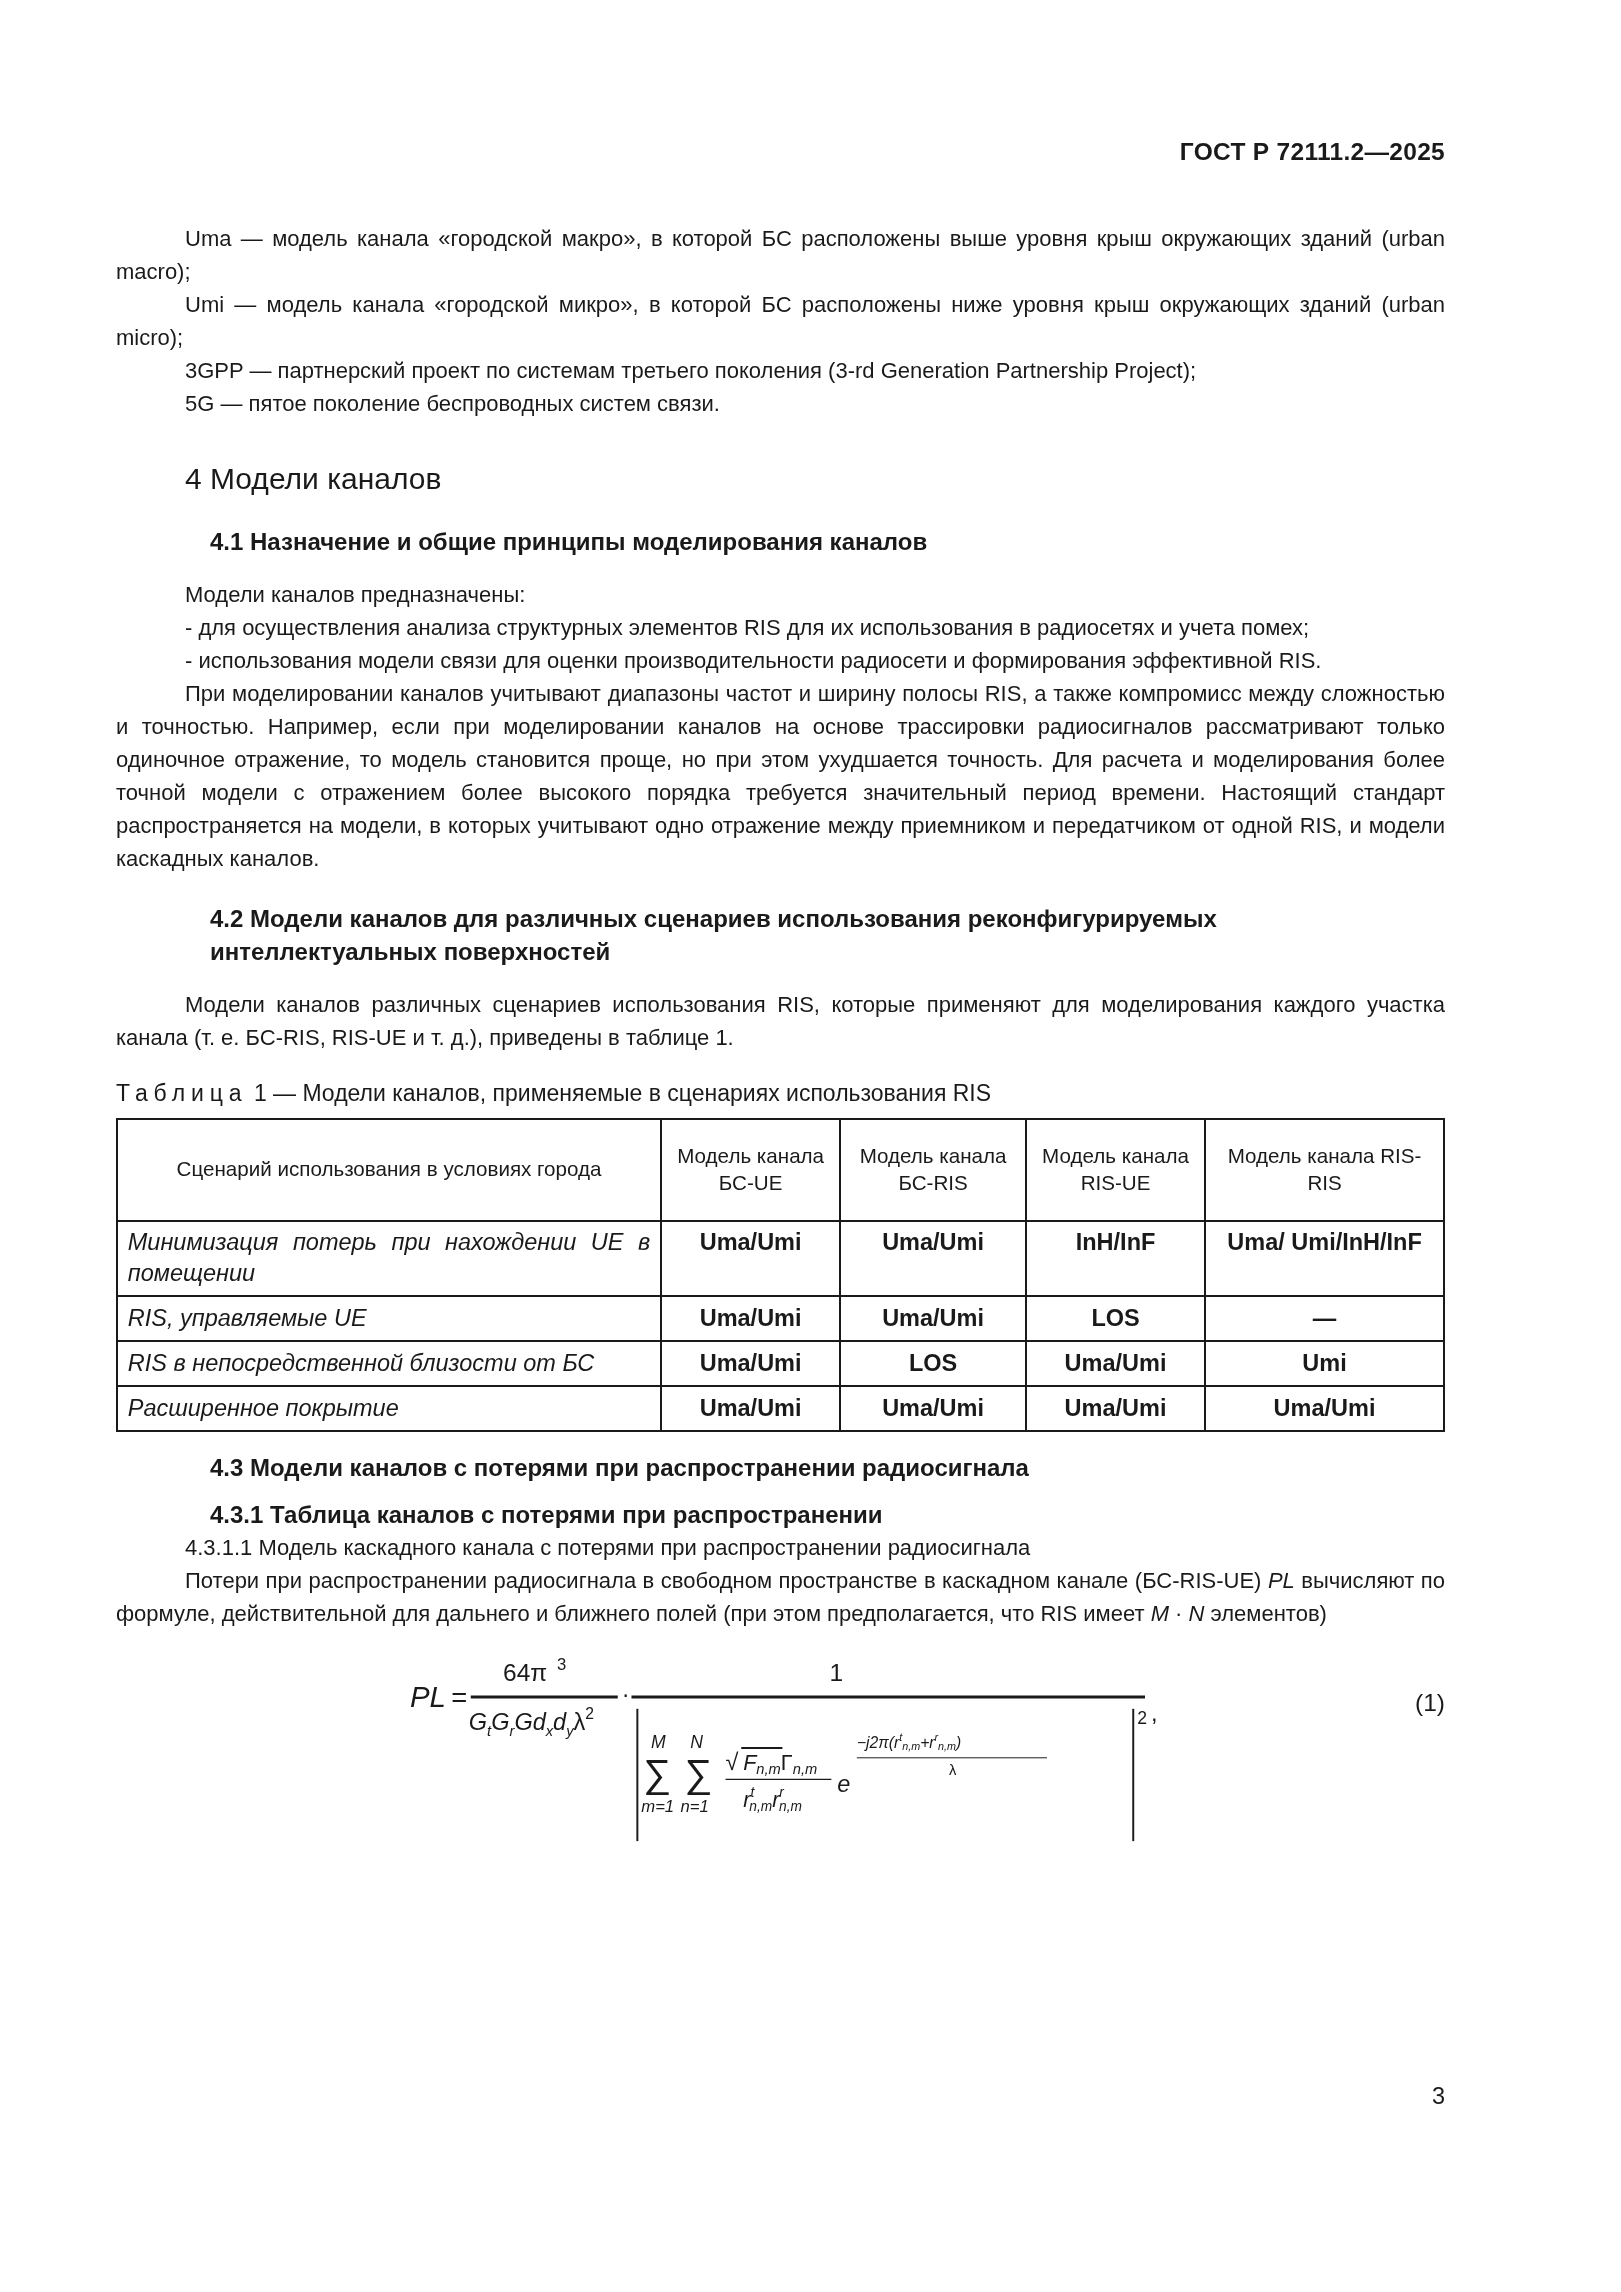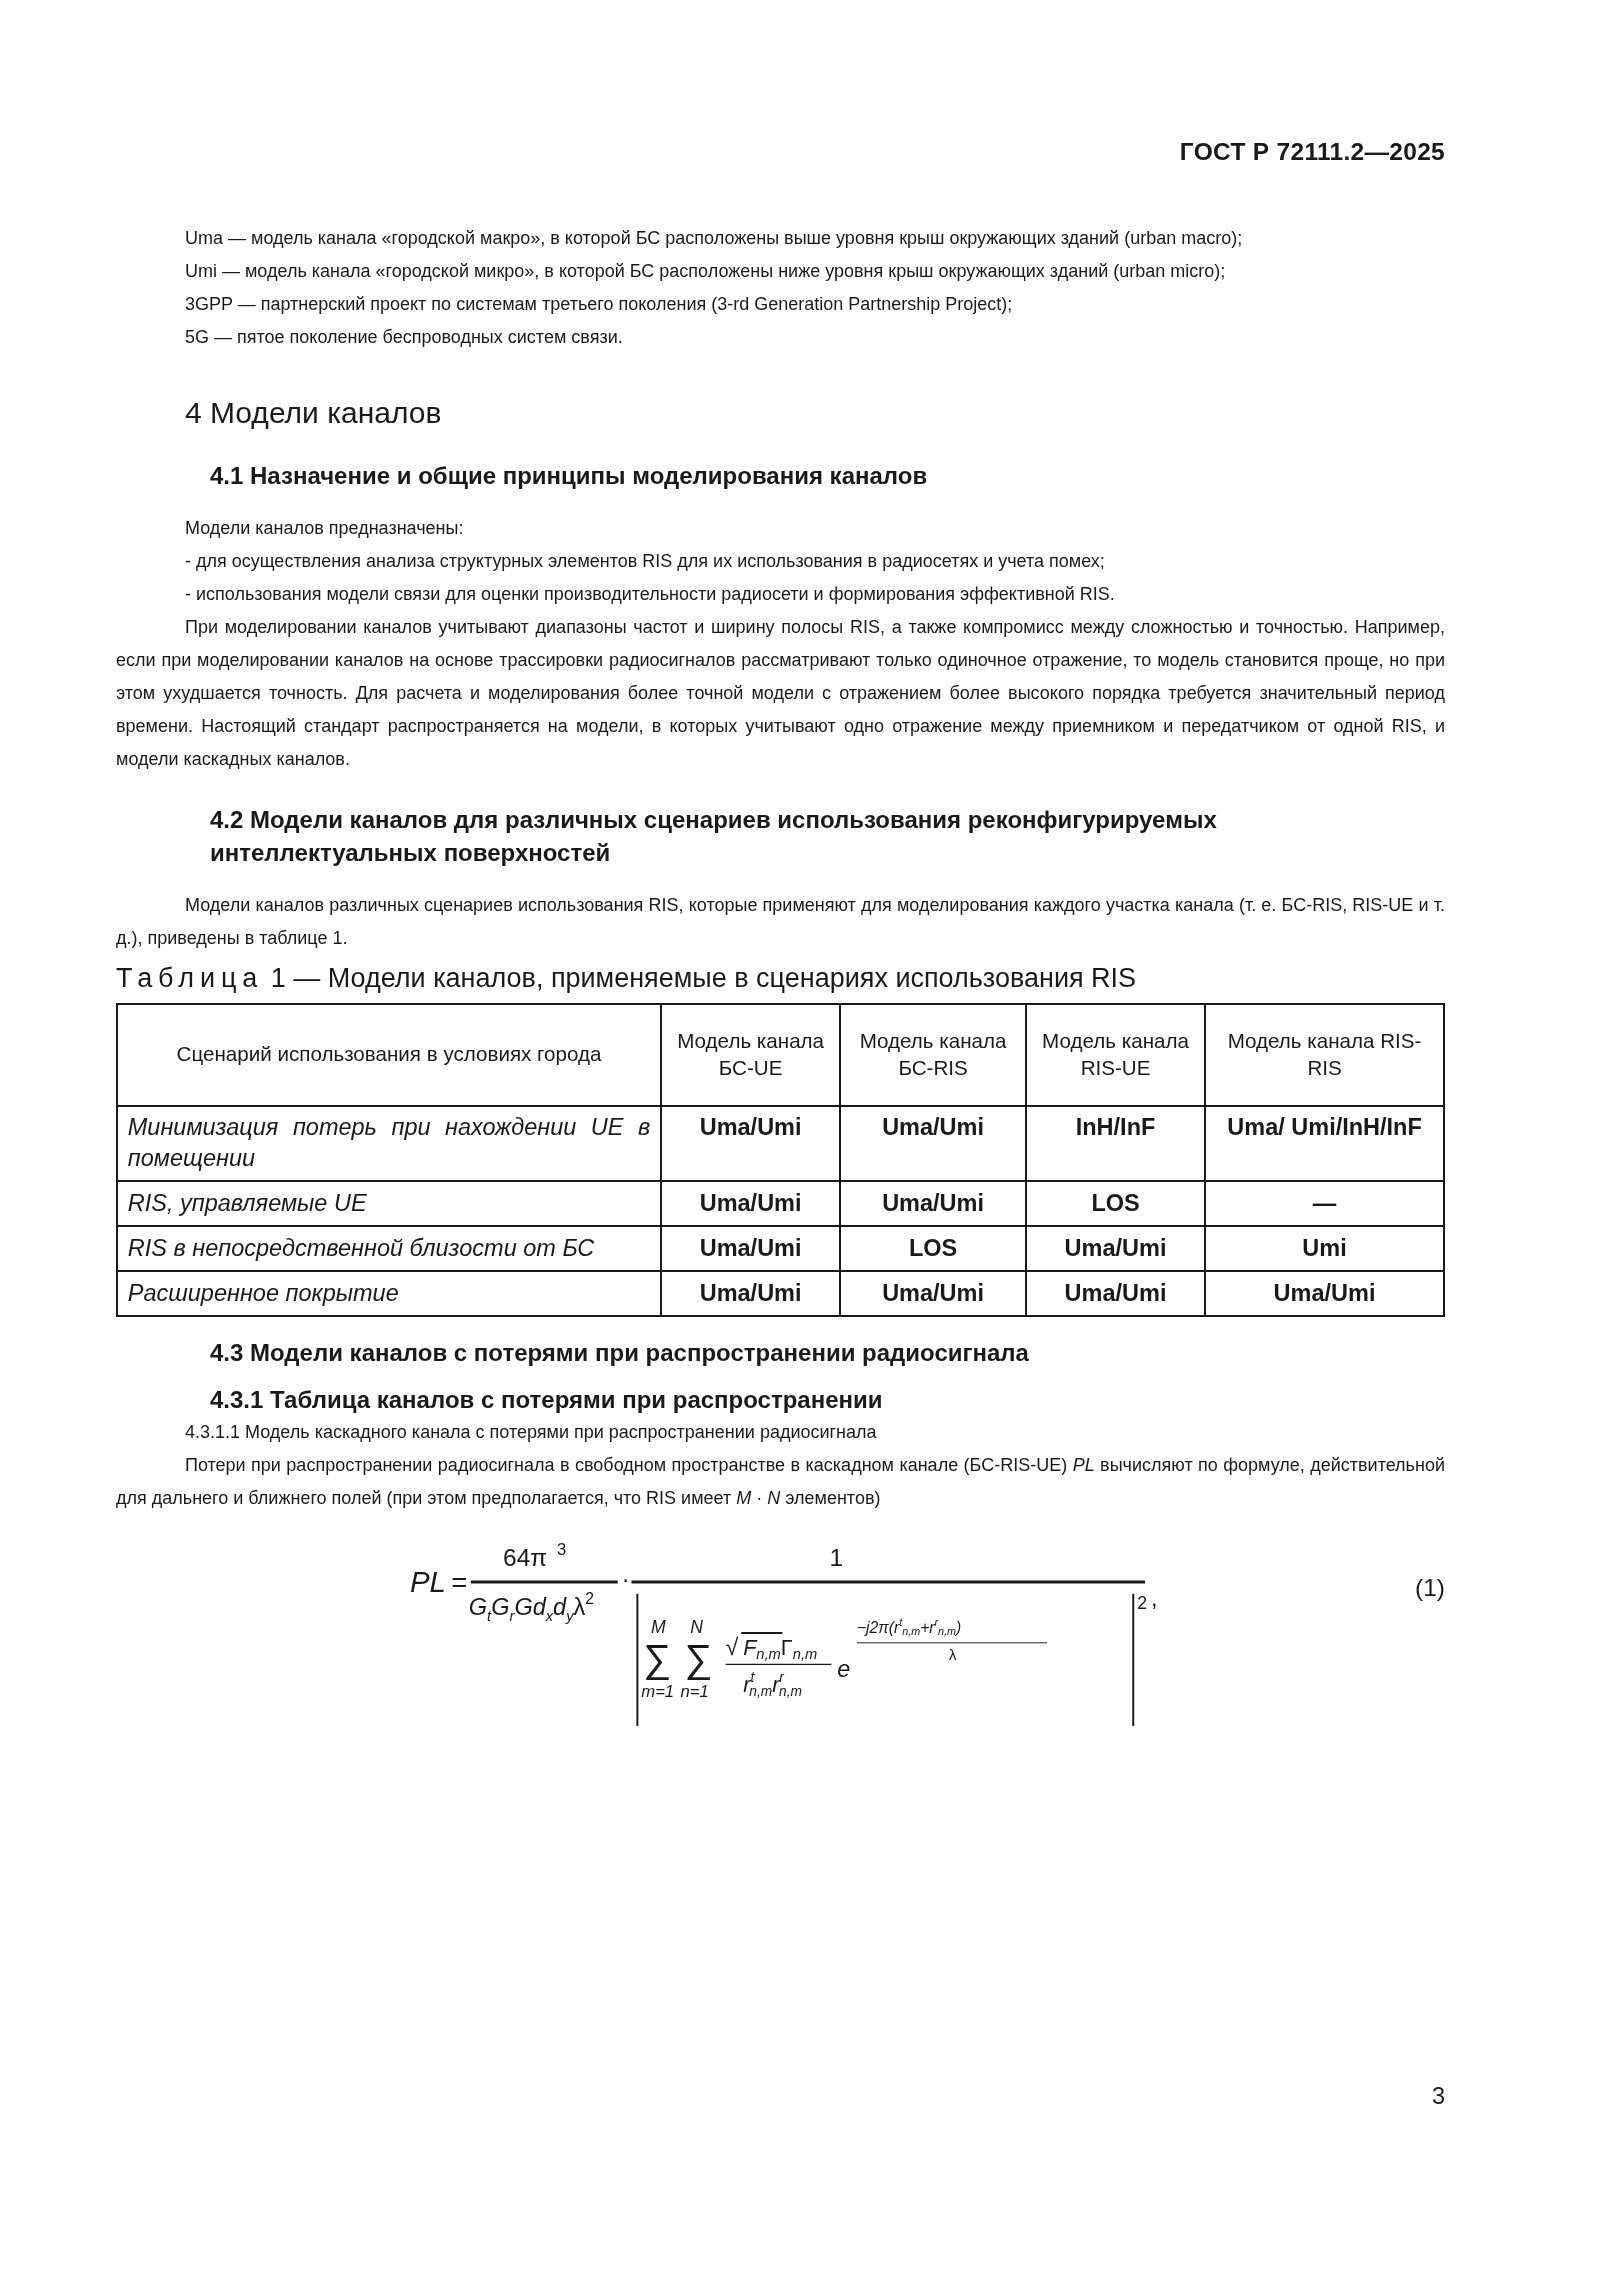--- a/index.html
+++ b/index.html
@@ -1,25 +1,25 @@
 <!DOCTYPE html>
 <html><head>
 <meta charset="utf-8">
 <style>
   html, body { margin: 0; padding: 0; background: #ffffff; }
   body { width: 1621px; height: 2293px; position: relative; overflow: hidden; color: #1a1a1a; font-family: "Liberation Sans", sans-serif; }
   .page-header { position: absolute; top: 138px; right: 176px; font-size: 24.5px; font-weight: bold; letter-spacing: 0.3px; }
   .content { position: absolute; left: 116px; top: 222px; width: 1329px; }
-  p { margin: 0; font-size: 18px; line-height: 33px; text-align: justify; }
+  p { margin: 0; font-size: 22px; line-height: 33px; text-align: justify; }
   .indent { text-indent: 69px; }
   .h1 { font-size: 30px; font-weight: normal; margin: 39px 0 0 69px; line-height: 39px; }
   .h2 { font-size: 24px; font-weight: bold; margin: 0 0 0 94px; line-height: 33px; }
   .gap-sm { height: 19.6px; }
   .gap-md { height: 27.4px; }
-  .caption { font-size: 27px; margin-top: 9px; line-height: 29px; }
+  .caption { font-size: 23px; margin-top: 25px; line-height: 29px; }
   .caption .spaced { letter-spacing: 5.9px; }
   table.models { width: 100%; border-collapse: collapse; margin-top: 9.8px; font-size: 23.5px; border-radius: 9px; }
   table.models th, table.models td { border: 2px solid #1a1a1a; padding: 5.9px 9.8px; vertical-align: top; line-height: 31px; }
   table.models { border: 2.9px solid #1a1a1a; }
   table.models th { font-weight: normal; font-size: 20.6px; line-height: 26.5px; vertical-align: middle; text-align: center; height: 88px; }
   table.models td.val { text-align: center; font-weight: bold; }
   table.models td.scen { text-align: justify; font-style: italic; }
   table.models tbody tr { border-top: 2.9px solid #1a1a1a; }
   .formula { position: relative; height: 245px; margin-top: 19.6px; }
   .formula svg { position: absolute; left: 294px; top: 0; }

